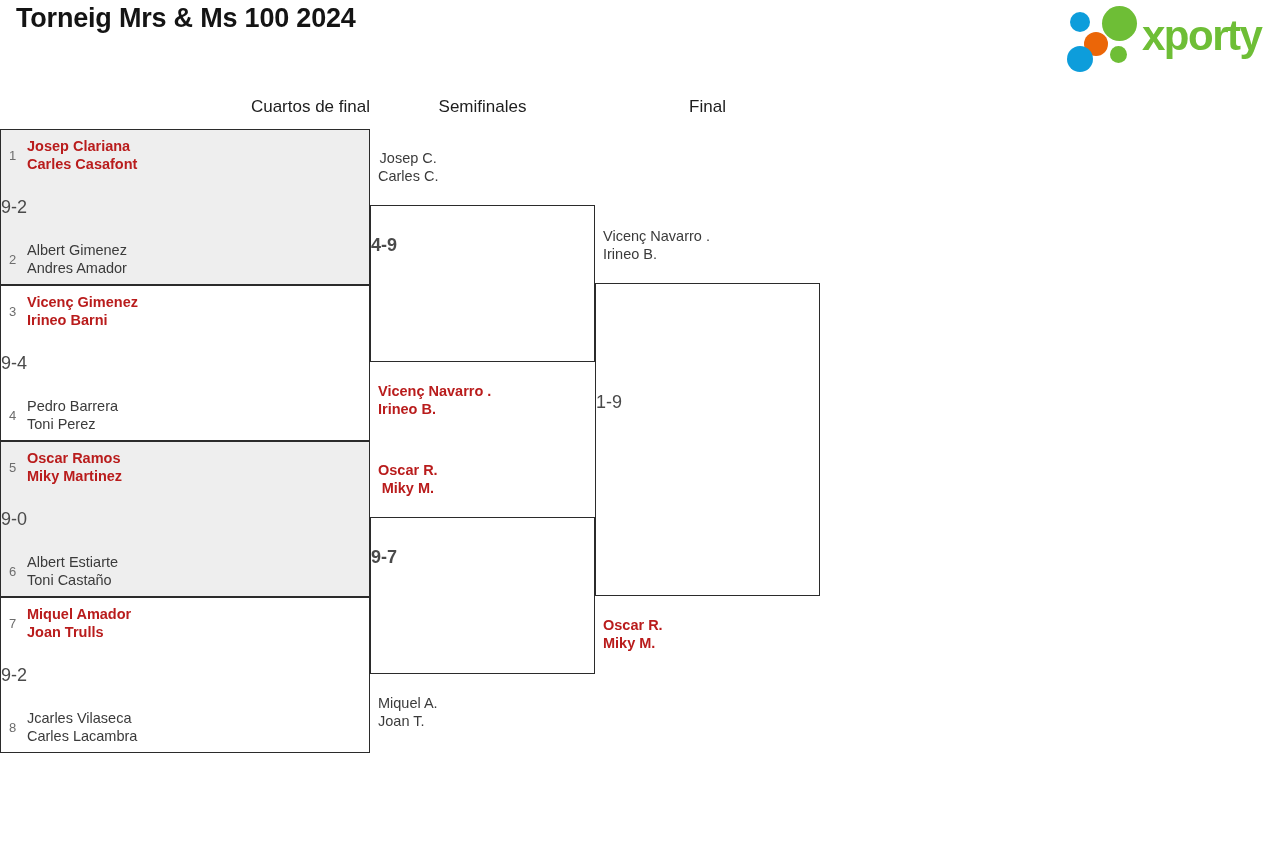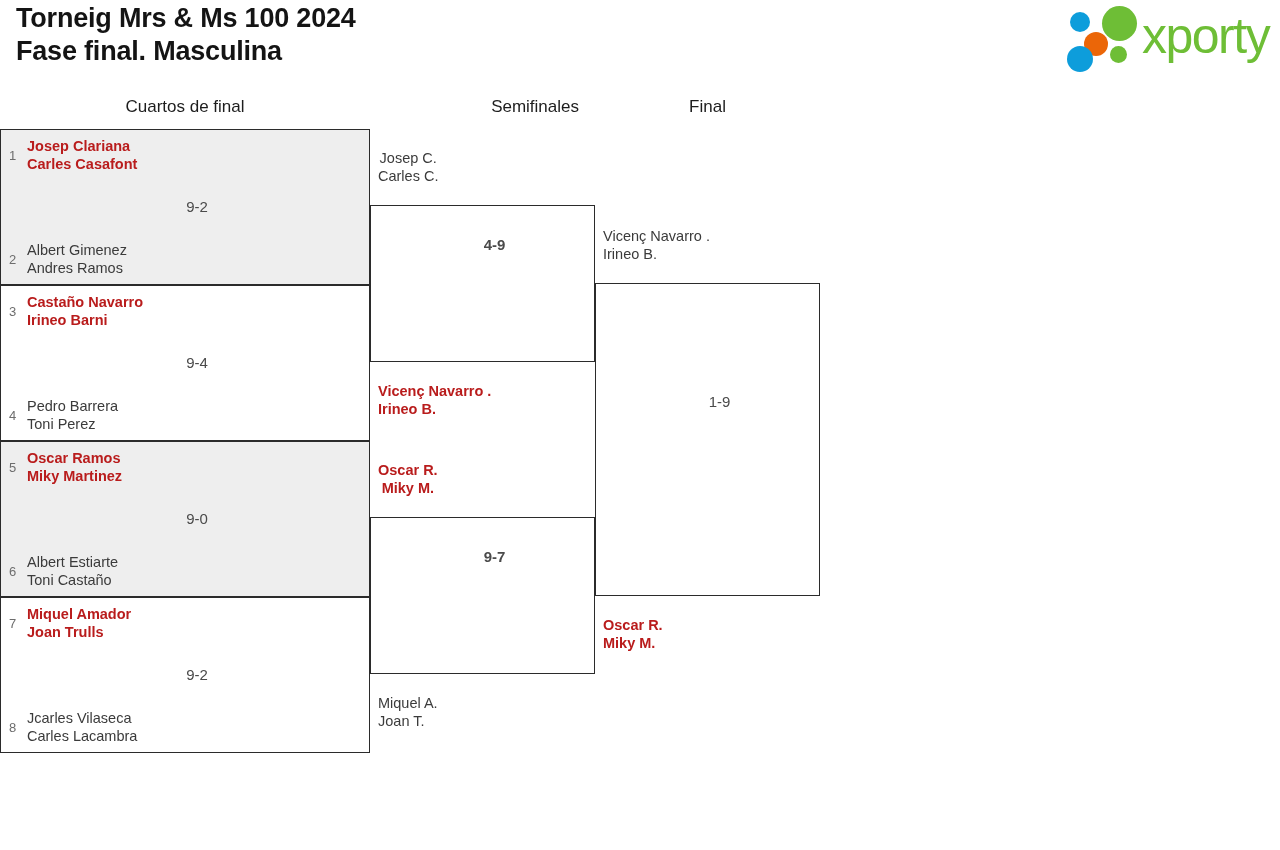--- a/index.html
+++ b/index.html
@@ -43,39 +43,39 @@
   #logo-dots { position: absolute; left: 0; top: 0; width: 82px; height: 64px; }
   .dot { position: absolute; border-radius: 50%; }
   #dot-blue-top   { left: 6px;  top: 8px;  width: 20px; height: 20px; background: #0d9ddb; }
   #dot-orange     { left: 20px; top: 28px; width: 24px; height: 24px; background: #eb6608; }
   #dot-blue-bot   { left: 3px;  top: 42px; width: 26px; height: 26px; background: #0d9ddb; }
   #dot-green-big  { left: 38px; top: 2px;  width: 35px; height: 35px; background: #6ebe36; }
   #dot-green-small{ left: 46px; top: 42px; width: 17px; height: 17px; background: #6ebe36; }
   #logo-word {
     position: absolute;
     left: 78px; top: 2px;
-    font-size: 50px;
-    font-weight: 400;
+    font-size: 42px;
+    font-weight: 700;
     letter-spacing: -1.5px;
     color: #6ebe36;
     line-height: 60px;
   }
 
   
   .round-header {
     position: absolute;
     top: 96px;
     font-size: 17px;
     font-weight: 400;
     color: #1d1d1d;
     text-align: center;
     line-height: 22px;
   }
-  #round-header-0 { left: 0px;   width: 370px; }
-  #round-header-1 { left: 354px; width: 225px; text-align: right; }
+  #round-header-0 { left: 0px;   width: 370px; text-align: right; }
+  #round-header-1 { left: 370px; width: 225px; }
   #round-header-2 { left: 595px; width: 225px; }
 
   
   #bracket {
     position: absolute;
     left: 0; top: 0;
     width: 1280px; height: 850px;
   }
   .match {
     position: absolute;
@@ -109,24 +109,23 @@
     font-size: 14.5px;
     line-height: 18px;
     color: #3b3b3b;
     white-space: nowrap;
   }
   .names .nm { display: block; }
   .competitor.winner .names { color: #b91c1c; font-weight: 700; }
 
   .score {
     position: absolute;
-    left: 12px;
+    left: 0;
     width: 100%;
-    text-align: center;
-    font-size: 15px;
+    font-size: 18px;
     color: #4a4a4a;
     line-height: 18px;
   }
 
   
   #match-r0-m0 { left: 0px; top: 129px;  width: 370px; height: 156px; }
   #match-r0-m1 { left: 0px; top: 285px;  width: 370px; height: 156px; }
   #match-r0-m2 { left: 0px; top: 441px;  width: 370px; height: 156px; }
   #match-r0-m3 { left: 0px; top: 597px;  width: 370px; height: 156px; }
   #match-r0-m0 .score,
@@ -154,21 +153,20 @@
   #match-r1-m0 .competitor,
   #match-r1-m1 .competitor,
   #match-r2-m0 .competitor { padding-left: 7px; }
 </style>
 </head>
 <body>
 
 <div id="header">
   <div id="title-block">
     <span id="title-line1">Torneig Mrs &amp; Ms 100 2024</span>
-    <span id="title-line2">Fase final. Masculina</span>
   </div>
 
   <div id="logo">
     <div id="logo-dots">
       <span class="dot" id="dot-blue-top"></span>
       <span class="dot" id="dot-orange"></span>
       <span class="dot" id="dot-blue-bot"></span>
       <span class="dot" id="dot-green-big"></span>
       <span class="dot" id="dot-green-small"></span>
     </div>
@@ -188,30 +186,30 @@
       <span class="names">
         <span class="nm">Josep Clariana</span>
         <span class="nm">Carles Casafont</span>
       </span>
     </div>
     <div class="score">9-2</div>
     <div class="competitor bottom">
       <span class="seed">2</span>
       <span class="names">
         <span class="nm">Albert Gimenez</span>
-        <span class="nm">Andres Ramos</span>
+        <span class="nm">Andres Amador</span>
       </span>
     </div>
   </div>
 
   <div class="match" id="match-r0-m1">
     <div class="competitor top winner">
       <span class="seed">3</span>
       <span class="names">
-        <span class="nm">Castaño Navarro</span>
+        <span class="nm">Vicenç Gimenez</span>
         <span class="nm">Irineo Barni</span>
       </span>
     </div>
     <div class="score">9-4</div>
     <div class="competitor bottom">
       <span class="seed">4</span>
       <span class="names">
         <span class="nm">Pedro Barrera</span>
         <span class="nm">Toni Perez</span>
       </span>

